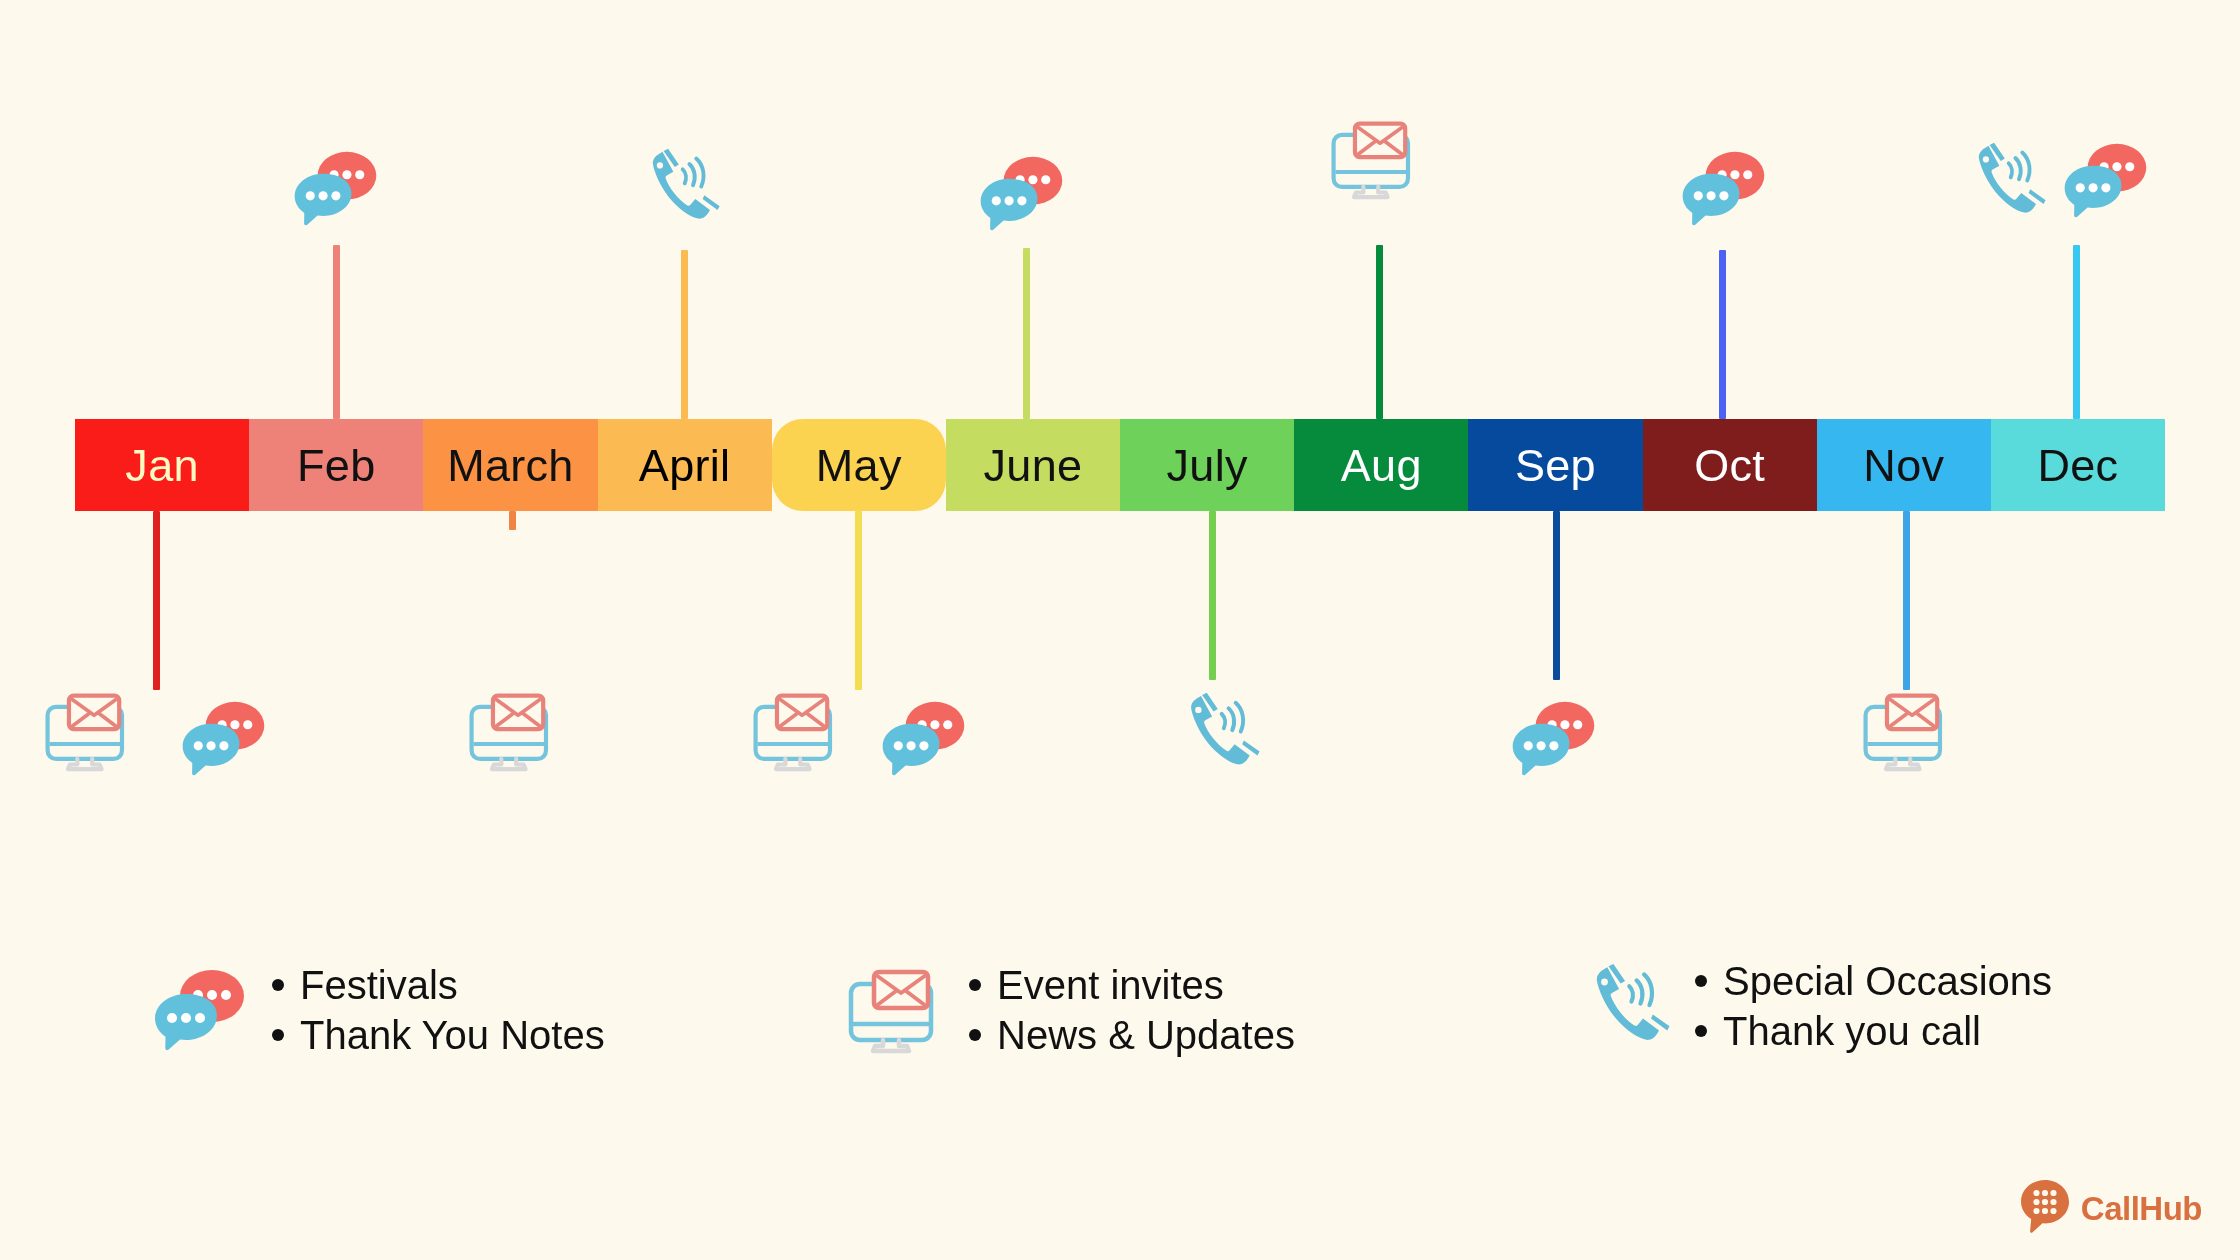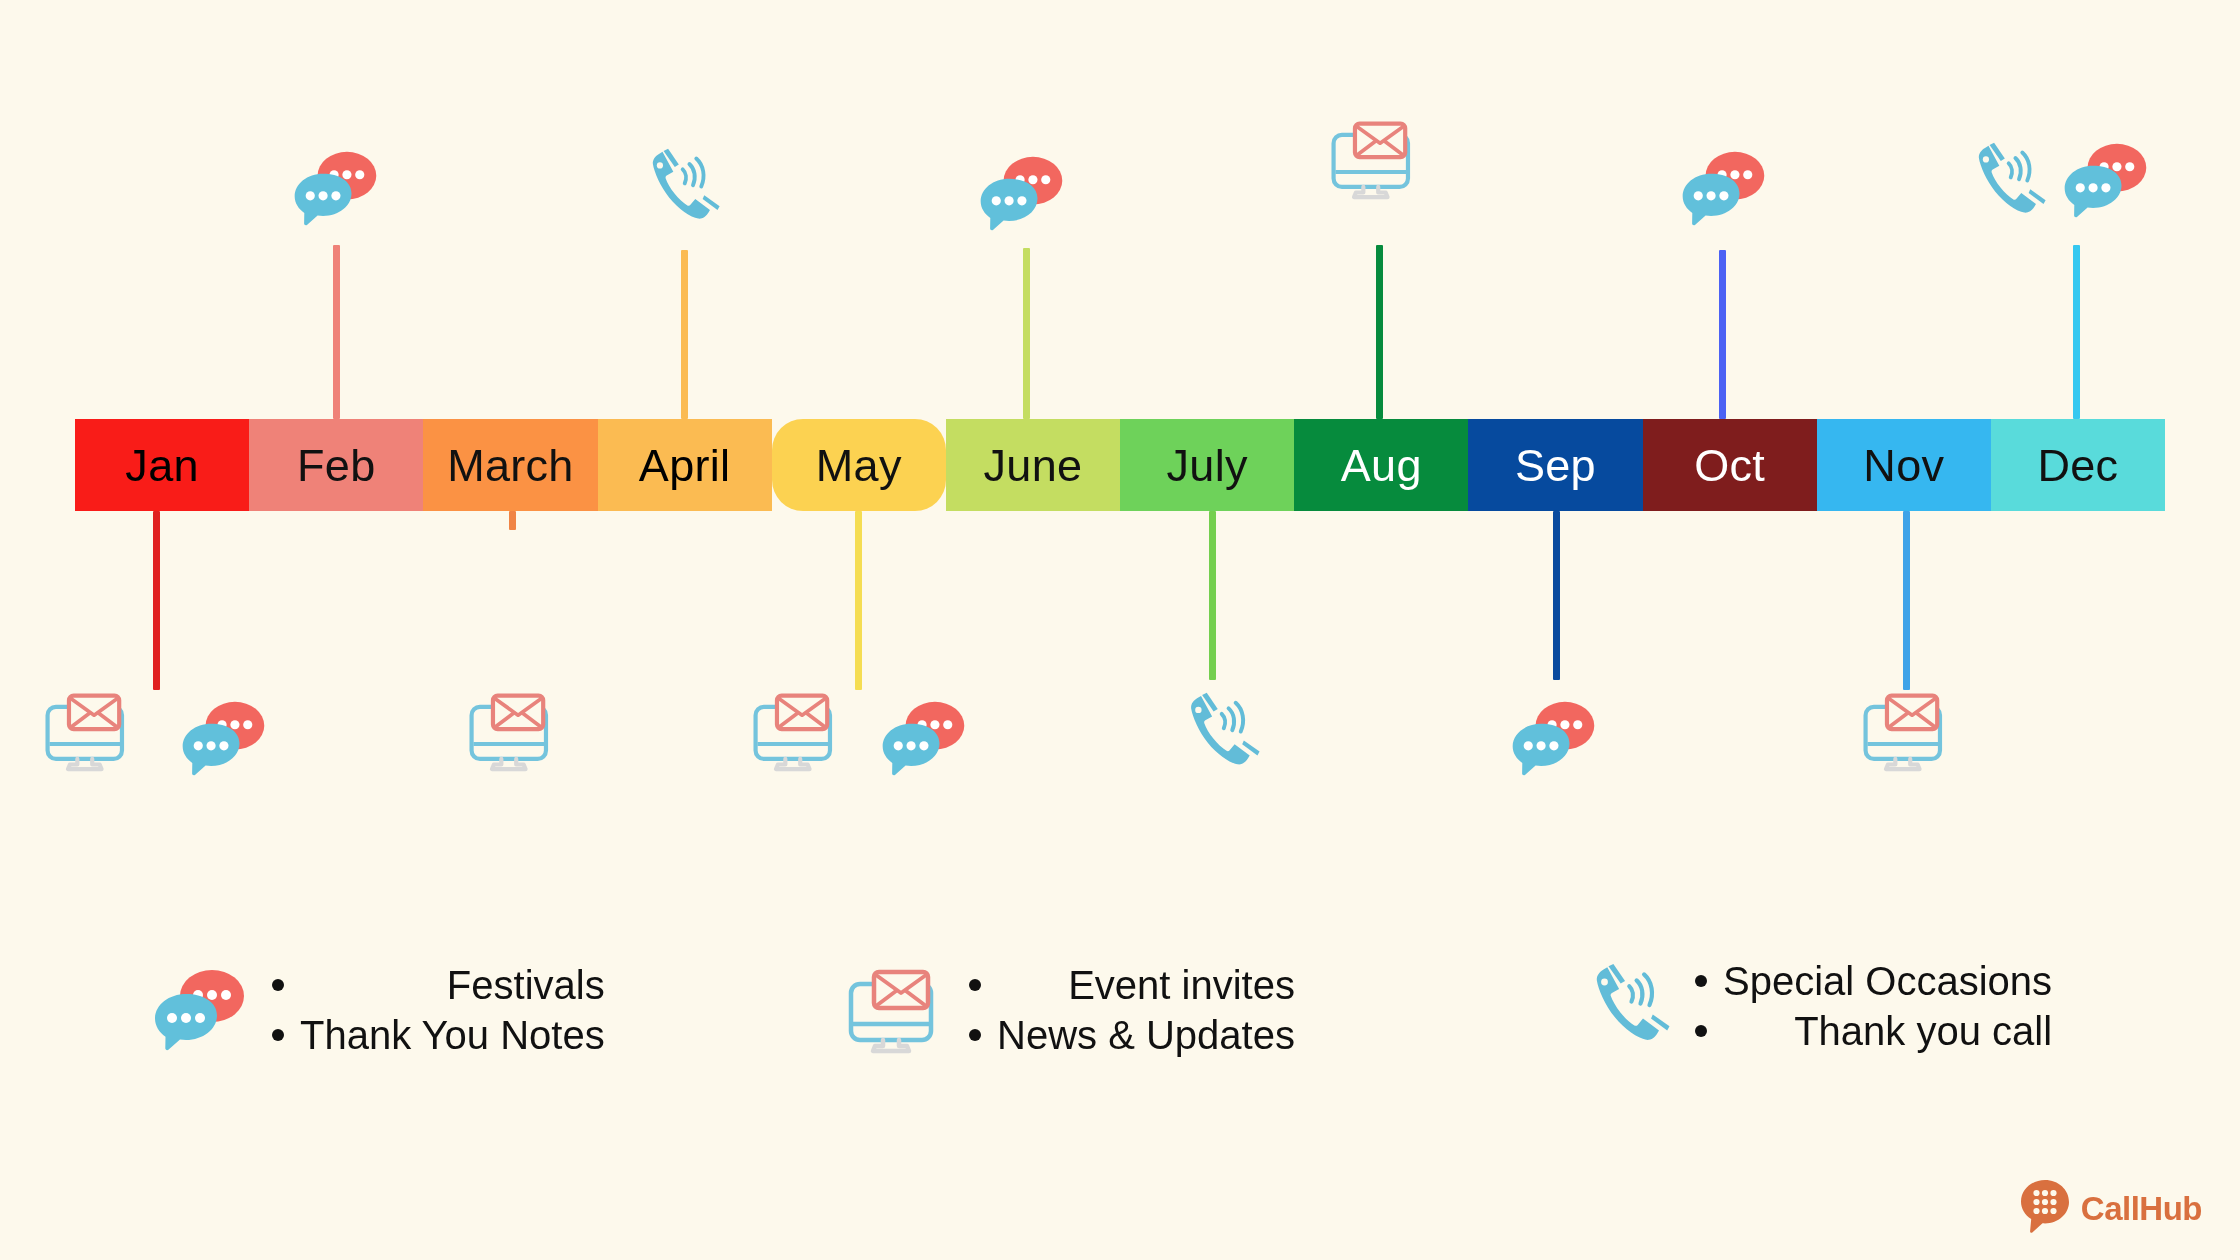--- a/index.html
+++ b/index.html
@@ -66,21 +66,20 @@
     top: 960px;
     width: 2240px;
     height: 180px;
     z-index: 6;
   }
   .legend-group {
     position: absolute;
     display: flex;
     align-items: center;
     gap: 18px;
-    text-align: right;
   }
   .legend-icon {
     flex: 0 0 auto;
     display: flex;
     align-items: center;
     justify-content: center;
   }
   .legend-list {
     margin: 0;
     padding: 0 0 0 34px;
@@ -354,21 +353,21 @@
       <line x1="8" y1="58" x2="84" y2="58" stroke="#74c4dd" stroke-width="4.5"></line>
       <path d="M38 74v6h-8l-2 5h36l-2-5h-8v-6" fill="none" stroke="#d8d8d8" stroke-width="4.5" stroke-linejoin="round" stroke-linecap="round"></path>
       <rect x="29" y="6" width="54" height="36" rx="5" ry="5" fill="#fdf9ec" stroke="#e8837c" stroke-width="4.5"></rect>
       <path d="M31 9l25 18 25-18" fill="none" stroke="#e8837c" stroke-width="4" stroke-linecap="round" stroke-linejoin="round"></path>
       <path d="M31 40l20-15M81 40L61 25" fill="none" stroke="#e8837c" stroke-width="4" stroke-linecap="round"></path>
     </svg>
       </div>
     </div>
 
   <div id="timeline-bar">
-      <div class="month-cell" style="background: rgb(249, 28, 24); color: #000000; align-items: center;">
+      <div class="month-cell" style="background: rgb(249, 28, 24); color: #fef9c3; align-items: center;">
         <span>Jan</span>
       </div>
       <div class="month-cell" style="background: rgb(239, 130, 120); color: rgb(17, 17, 17);">
         <span>Feb</span>
       </div>
       <div class="month-cell" style="background: rgb(251, 146, 68); color: rgb(17, 17, 17);">
         <span>March</span>
       </div>
       <div class="month-cell" style="background: rgb(251, 187, 82); color: #000000;">
         <span>April</span>

